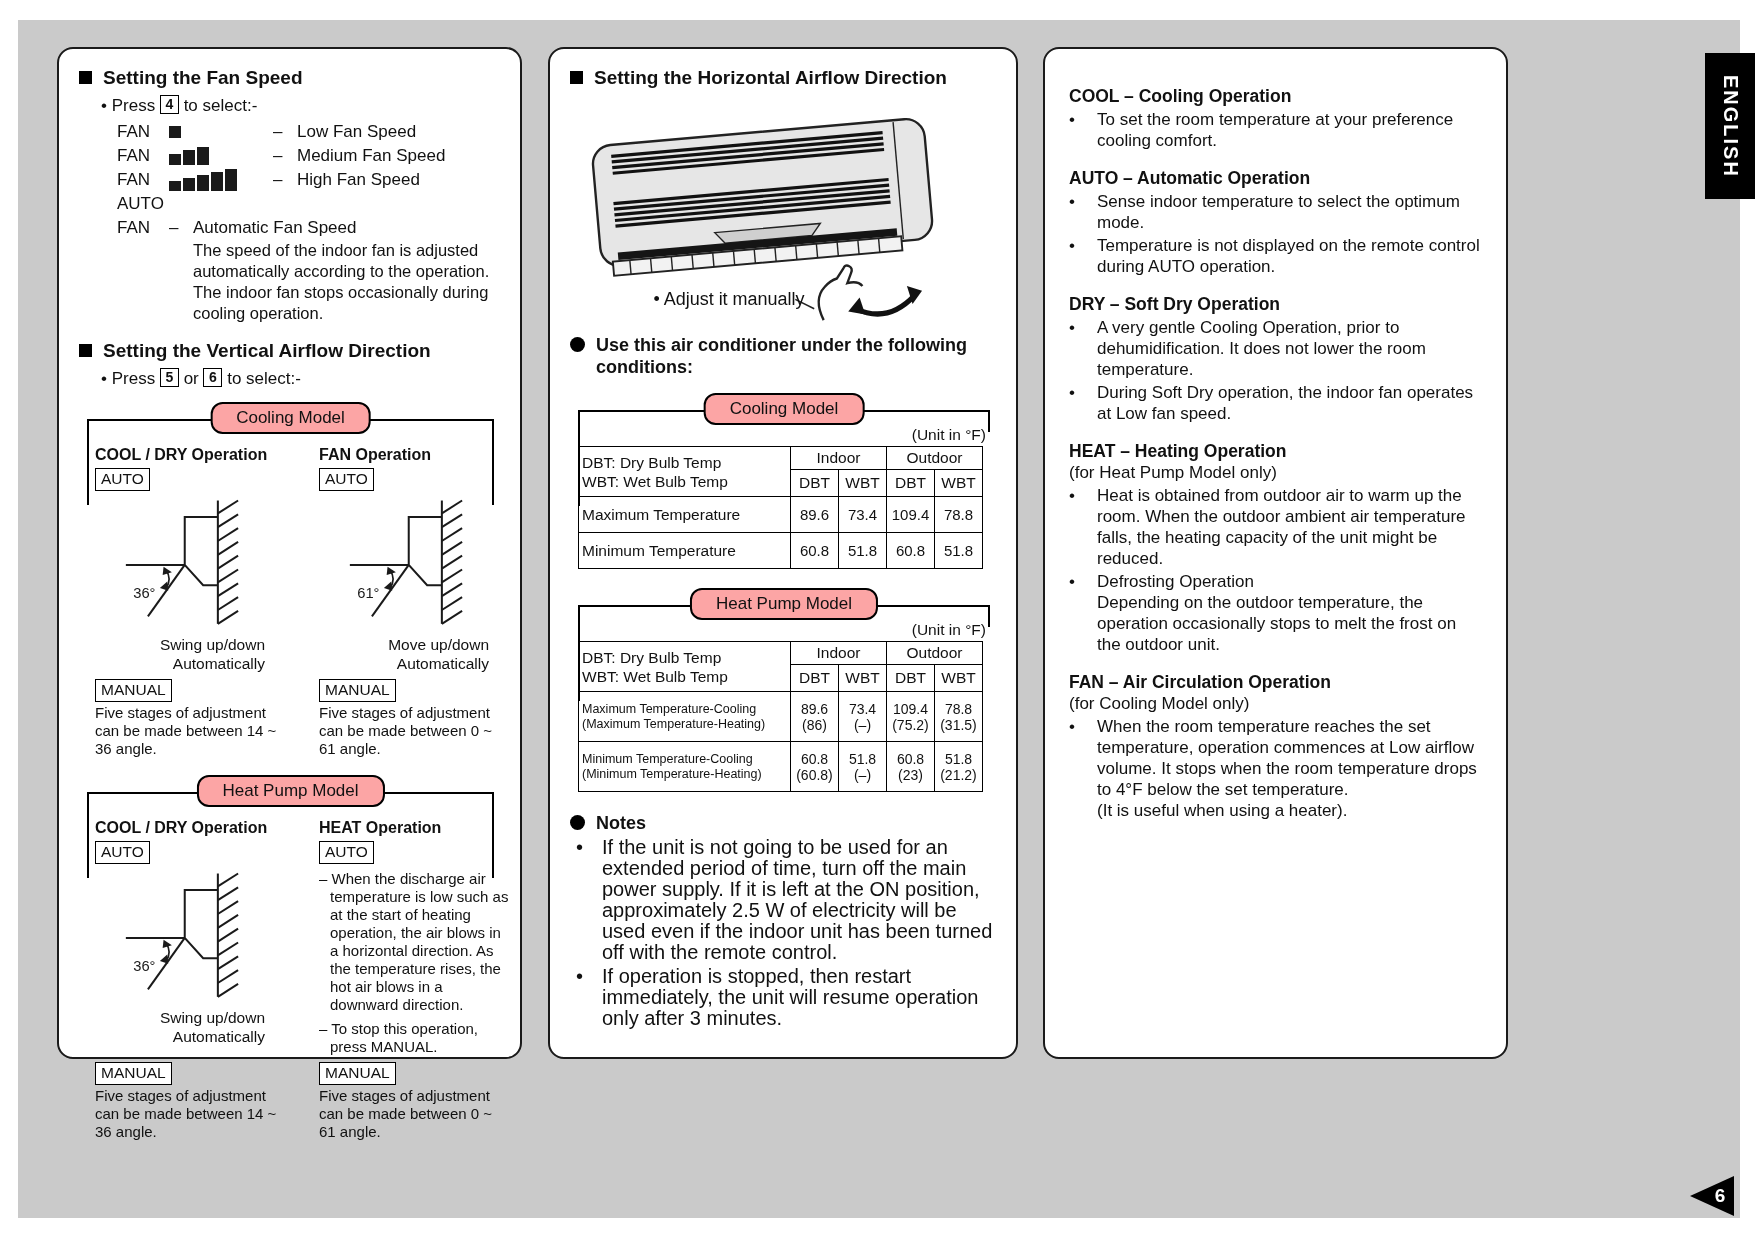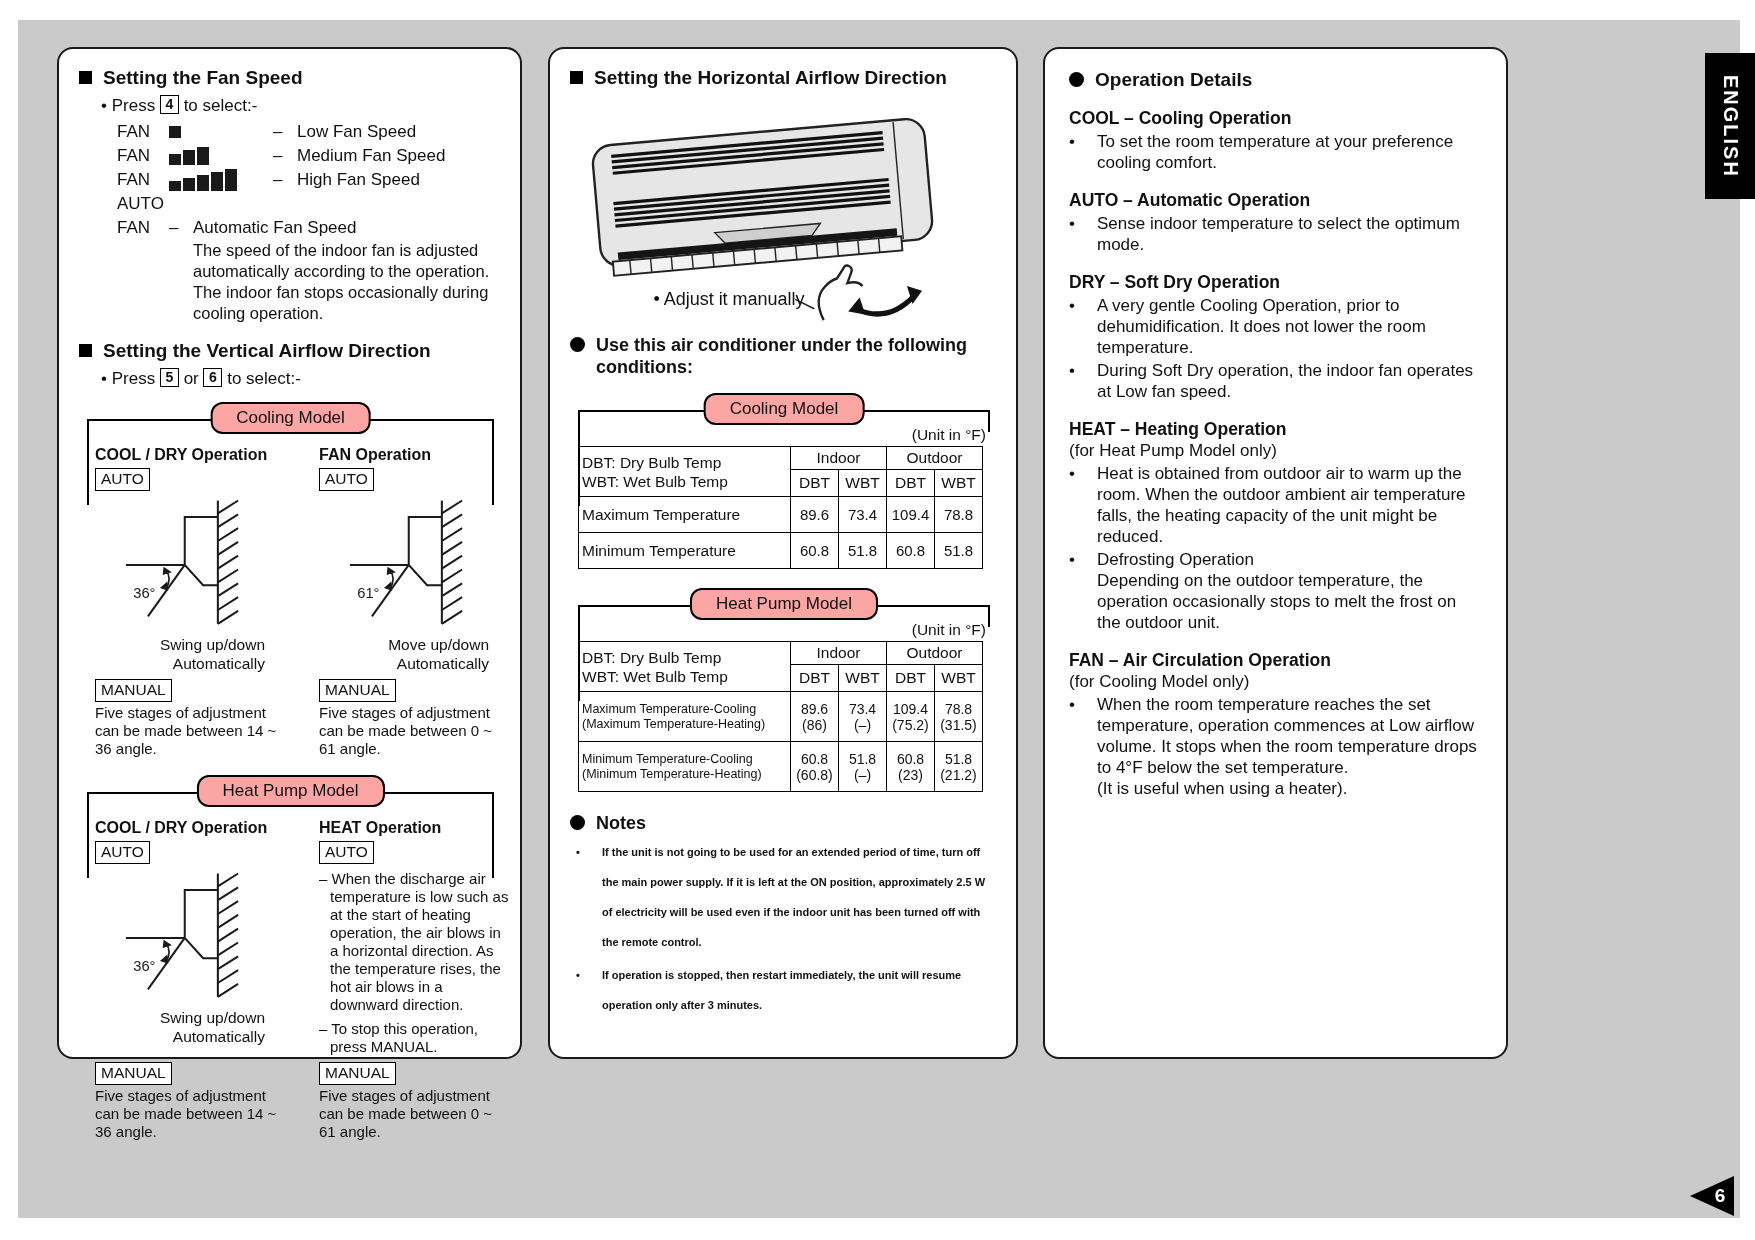--- a/index.html
+++ b/index.html
@@ -72,21 +72,21 @@
   .unit-note { text-align:right; font-size:15.5px; margin:14px 10px 2px 0; }
   table.cond-table { border-collapse:collapse; margin-left:8px; }
   table.cond-table td { border:1.8px solid #000; padding:2px 3px; }
   td.legend { width:212px; font-size:15.5px; line-height:19px; padding-left:8px; }
   td.grp { text-align:center; font-size:15.5px; width:96px; }
   td.sub { text-align:center; font-size:15.5px; width:48px; height:27px; }
   td.rowlab { font-size:15.5px; padding-left:8px; height:36px; }
   td.rowlab.small { font-size:12.5px; line-height:15px; height:50px; }
   td.val { text-align:center; font-size:15px; }
   td.val.small { font-size:14px; line-height:16px; }
-  .notes-item { display:grid; grid-template-columns:26px 1fr; margin-left:6px; font-size:11px; line-height:30px; margin-top:3px;font-weight:bold; }
+  .notes-item { display:grid; grid-template-columns:26px 1fr; margin-left:6px; font-size:20px; line-height:21px; margin-top:3px; }
   .notes-item .b::before { content:"•"; }
 
   
   .op-sec { margin-top:17px; }
   .op-head { font-weight:bold; font-size:17.5px; line-height:21px; }
   .op-sub { font-size:17px; line-height:21px; }
   .op-bullet { display:grid; grid-template-columns:28px 1fr; font-size:17px; line-height:21px; margin-top:2px; }
   .op-bullet .b::before { content:"•"; }
   .pre { white-space:pre-line; }
 
@@ -441,38 +441,38 @@
       <span class="b"></span>
       <span>If the unit is not going to be used for an extended period of time, turn off the main power supply. If it is left at the ON position, approximately 2.5 W of electricity will be used even if the indoor unit has been turned off with the remote control.</span>
     </div>
     <div class="notes-item">
       <span class="b"></span>
       <span>If operation is stopped, then restart immediately, the unit will resume operation only after 3 minutes.</span>
     </div>
   </div>
 
   <div class="panel panel-right">
-    <div class="sec-head">
-      <div class="dot"></div>
-      <div>Operation Details</div>
-    </div>
 
     <div class="op-sec">
       <div class="op-head">COOL – Cooling Operation</div>
       <div class="op-bullet">
           <span class="b"></span>
           <span class="pre">To set the room temperature at your preference cooling comfort.</span>
         </div>
     </div>
 
     <div class="op-sec">
       <div class="op-head">AUTO – Automatic Operation</div>
       <div class="op-bullet">
           <span class="b"></span>
           <span class="pre">Sense indoor temperature to select the optimum mode.</span>
+        </div>
+      <div class="op-bullet">
+          <span class="b"></span>
+          <span class="pre">Temperature is not displayed on the remote control during AUTO operation.</span>
         </div>
     </div>
 
     <div class="op-sec">
       <div class="op-head">DRY – Soft Dry Operation</div>
       <div class="op-bullet">
           <span class="b"></span>
           <span class="pre">A very gentle Cooling Operation, prior to dehumidification. It does not lower the room temperature.</span>
         </div>
       <div class="op-bullet">

